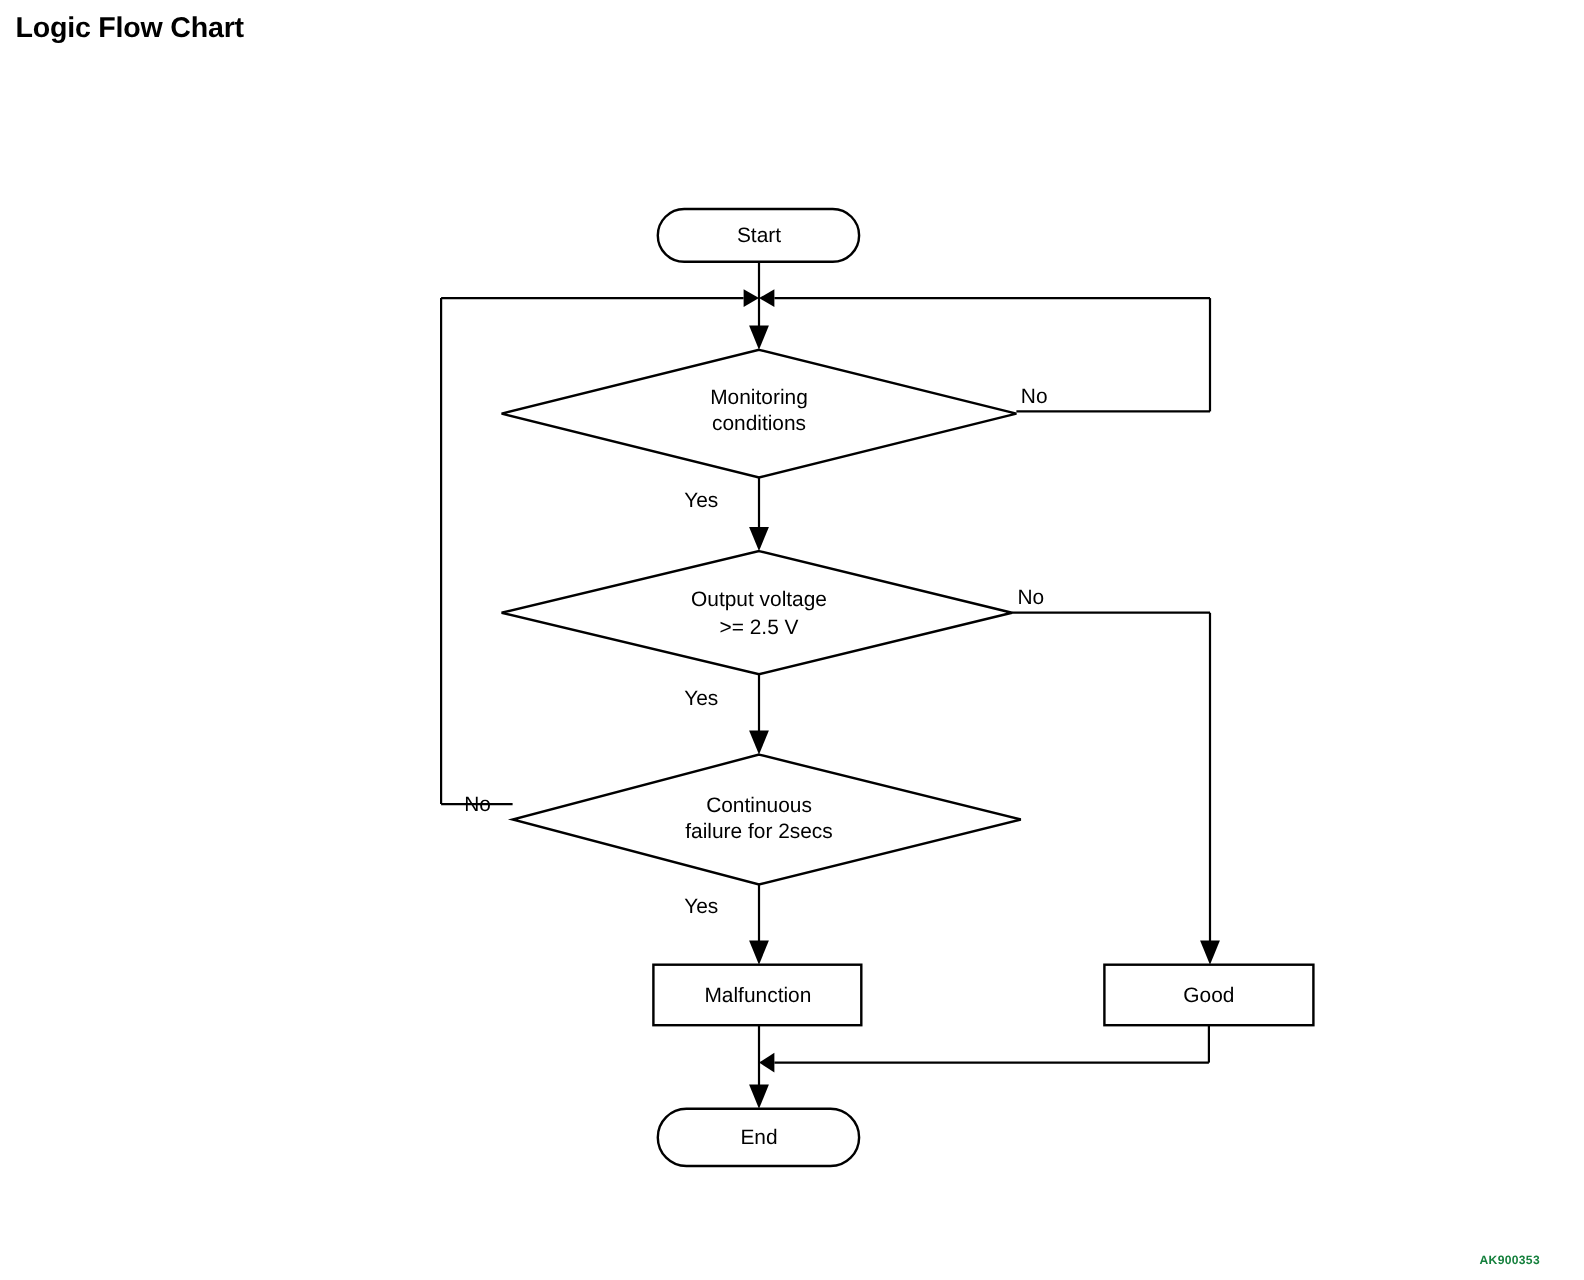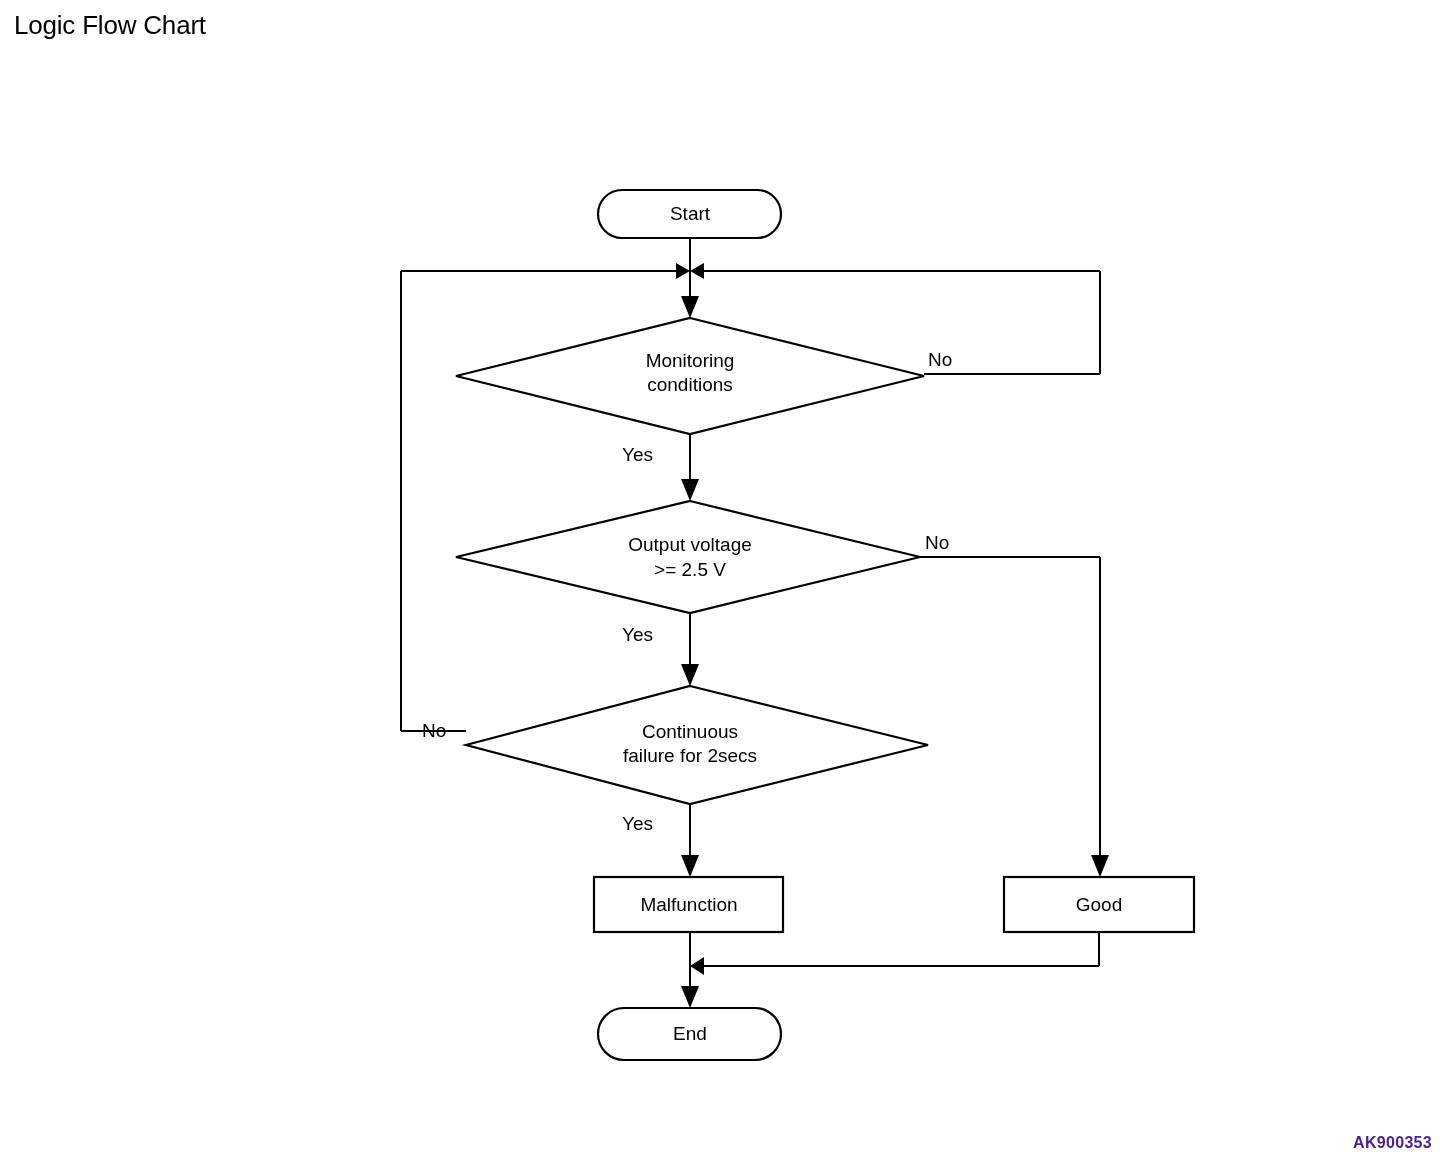--- a/index.html
+++ b/index.html
@@ -13,21 +13,21 @@
     position: relative;
     font-family: "Liberation Sans", sans-serif;
     color: #000000;
     overflow: hidden;
   }
   #page-title {
     position: absolute;
     left: 14px;
     top: 10px;
     font-size: 26px;
-    font-weight: normal;
+    font-weight: bold;
     letter-spacing: -0.2px;
     white-space: nowrap;
   }
   #flow-svg {
     position: absolute;
     left: 0;
     top: 0;
   }
   .node-shape {
     fill: #ffffff;
@@ -50,25 +50,25 @@
     font-family: "Liberation Sans", sans-serif;
     font-size: 19px;
     fill: #000000;
   }
   .arrow-head {
     fill: #000000;
     stroke: none;
   }
   #figure-code {
     position: absolute;
-    right: 8px;
+    right: 40px;
     bottom: 12px;
-    font-size: 16px;
+    font-size: 11px;
     font-weight: bold;
-    color: #4c1d95;
+    color: #15803d;
     letter-spacing: 0.3px;
   }
 </style>
 </head>
 <body>
 
 <div id="page-title">Logic Flow Chart</div>
 
 <svg id="flow-svg" width="1440" height="1164" viewBox="0 0 1440 1164">
 

